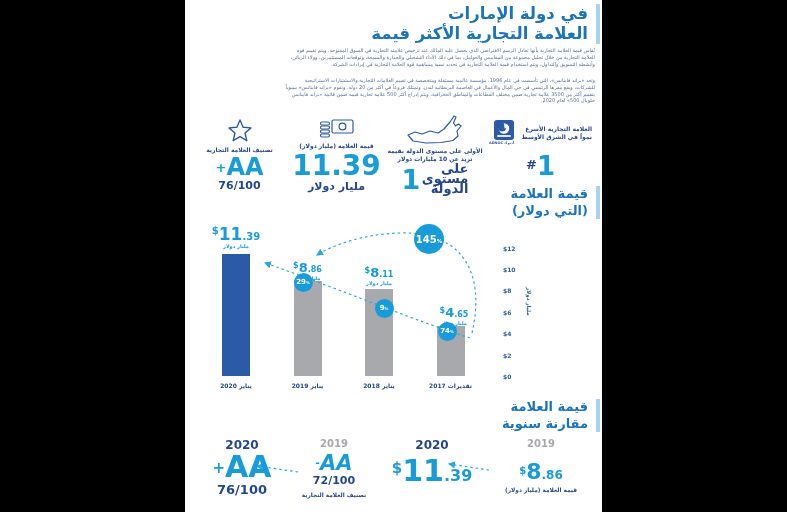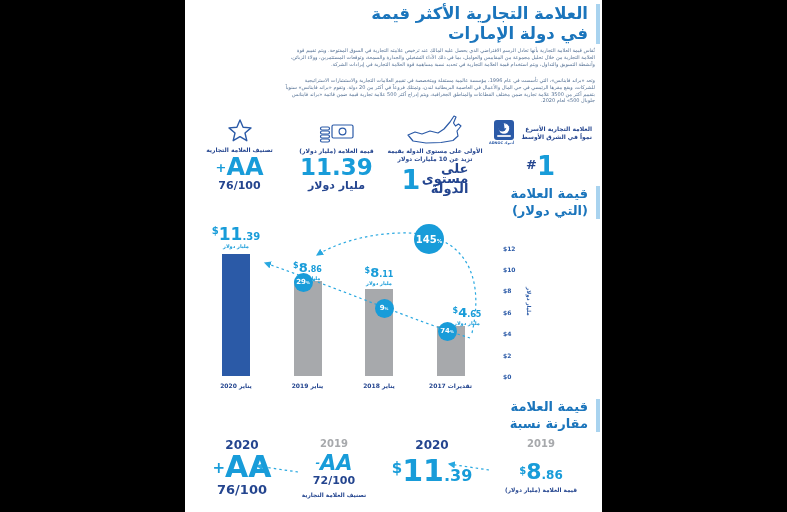--- a/index.html
+++ b/index.html
@@ -29,21 +29,21 @@
   .stat-col .icon-wrap{height:28px;display:flex;align-items:flex-end;justify-content:center;}
   .stat-label{font-size:6px;font-weight:bold;color:var(--navy);direction:rtl;line-height:7.5px;margin-top:3px;}
   .stat-big{color:var(--bright);font-weight:bold;line-height:1;}
   .col-rating{width:97px;}
   .col-value{width:97px;}
   .col-country{width:100px;}
   .col-region{width:111px;}
   .rating-val{font-size:24px;margin-top:2px;}
   .rating-val .pfx{font-size:13px;vertical-align:3px;}
   .rating-score{font-size:11px;font-weight:bold;color:var(--navy);}
-  .value-num{font-size:23px;margin-top:2px;}
+  .value-num{font-size:28px;margin-top:2px;}
   .value-unit{font-size:11px;font-weight:bold;color:var(--navy);}
   .country-row{display:flex;direction:rtl;align-items:center;gap:4px;margin-top:2px;}
   .country-unit{font-size:13px;font-weight:bold;color:var(--navy);text-align:right;line-height:10px;width:44px;}
   .country-num{font-size:27px;}
   .region-top{display:flex;direction:rtl;align-items:center;gap:6px;margin-top:4px;}
   .region-label{font-size:6px;font-weight:bold;color:var(--navy);text-align:right;line-height:7.5px;width:72px;}
   .region-rank{margin-top:6px;}
   .region-rank .hash{font-size:13px;font-weight:bold;color:var(--navy);vertical-align:6px;}
   .region-rank .num{font-size:26px;font-weight:bold;color:var(--bright);}
   .adnoc-txt{font-size:3.5px;font-weight:bold;color:var(--barblue);margin-top:1px;text-align:center;}
@@ -101,22 +101,22 @@
   #cmp-arrows{position:absolute;left:0;top:0;}
 
   svg{display:block;}
 </style>
 </head>
 <body>
 
 <div class="page" style="--accent:#a9d3ef;--titleblue:#1b75bc;--bright:#189cd9;--navy:#24458f;--barblue:#2b5aa7;--gray:#a7a9ac;">
 
   <div class="hd-block" id="title-block">
+    <div>في دولة الإمارات</div>
     <div>العلامة التجارية الأكثر قيمة</div>
-    <div>في دولة الإمارات</div>
   </div>
 
   <div id="intro">
     <p>تُقاس قيمة العلامة التجارية بأنها تعادل الرسم الافتراضي الذي يحصل عليه المالك عند ترخيص علامته التجارية في السوق المفتوحة. ويتم تقييم قوة العلامة التجارية من خلال تحليل مجموعة من المقاييس والعوامل، بما في ذلك الأداء التشغيلي والجدارة والسمعة، وتوقعات المستثمرين، وولاء الزبائن، وأنشطة التسويق والتداول، ويتم استخدام قيمة العلامة التجارية في تحديد نسبة مساهمة قوة العلامة التجارية في إيرادات الشركة.</p>
     <p>وتعد «براند فاينانس»، التي تأسست في عام 1996، مؤسسة عالمية مستقلة ومتخصصة في تقييم العلامات التجارية والاستشارات الاستراتيجية للشركات، ويقع مقرها الرئيسي في حي المال والأعمال في العاصمة البريطانية لندن، وتمتلك فروعاً في أكثر من 20 دولة. وتقوم «براند فاينانس» سنوياً بتقييم أكثر من 3500 علامة تجارية ضمن مختلف القطاعات والمناطق الجغرافية، ويتم إدراج أكثر 500 علامة تجارية قيمة ضمن قائمة «براند فاينانس جلوبال 500» لعام 2020.</p>
   </div>
 
   <div id="stats-row">
 
     <div class="stat-col col-rating">
@@ -199,21 +199,21 @@
   <div class="bar" style="left: 37px; top: 29.127px; height: 121.873px; background: rgb(43, 90, 167);"></div>
       <div class="bar-label hl" style="left: 11px; top: 1.127px; width: 80px;"><span class="cur">$</span><span class="int">11</span><span class="dec">.39</span><div class="bar-sub">مليار دولار</div></div>
       <div class="x-label" style="left: 16px; top: 157px; width: 70px;">يناير 2020</div>
       <div class="bar" style="left: 108.5px; top: 56.198px; height: 94.802px; background: rgb(167, 169, 172);"></div>
       <div class="bar-label" style="left: 82.5px; top: 34.198px; width: 80px;"><span class="cur">$</span><span class="int">8</span><span class="dec">.86</span><div class="bar-sub">مليار دولار</div></div>
       <div class="x-label" style="left: 87.5px; top: 157px; width: 70px;">يناير 2019</div>
       <div class="bar" style="left: 180px; top: 64.223px; height: 86.777px; background: rgb(167, 169, 172);"></div>
       <div class="bar-label" style="left: 154px; top: 39px; width: 80px;"><span class="cur">$</span><span class="int">8</span><span class="dec">.11</span><div class="bar-sub">مليار دولار</div></div>
       <div class="x-label" style="left: 159px; top: 157px; width: 70px;">يناير 2018</div>
       <div class="bar" style="left: 251.5px; top: 101.245px; height: 49.755px; background: rgb(167, 169, 172);"></div>
-      <div class="bar-label" style="left: 242px; top: 79.245px; width: 80px;"><span class="cur">$</span><span class="int">4</span><span class="dec">.65</span><div class="bar-sub">مليار دولار</div></div>
+      <div class="bar-label" style="left: 229px; top: 79.245px; width: 80px;"><span class="cur">$</span><span class="int">4</span><span class="dec">.65</span><div class="bar-sub">مليار دولار</div></div>
       <div class="x-label" style="left: 230.5px; top: 157px; width: 70px;">تقديرات 2017</div>
       <div class="y-tick" style="left: 318px; top: 19.6px;">$12</div>
       <div class="y-tick" style="left: 318px; top: 41px;">$10</div>
       <div class="y-tick" style="left: 318px; top: 62.4px;">$8</div>
       <div class="y-tick" style="left: 318px; top: 83.8px;">$6</div>
       <div class="y-tick" style="left: 318px; top: 105.2px;">$4</div>
       <div class="y-tick" style="left: 318px; top: 126.6px;">$2</div>
       <div class="y-tick" style="left: 318px; top: 148px;">$0</div>
       <div id="y-axis-title">مليار دولار</div>
       <div class="bubble lg" style="left: 229px; top: -1px; width: 30px; height: 30px;">
@@ -225,21 +225,21 @@
       <div class="bubble sm" style="left: 189.5px; top: 73.5px; width: 19px; height: 19px;">
         <span>9<span class="pct">%</span></span>
       </div>
       <div class="bubble sm" style="left: 252.5px; top: 96.5px; width: 19px; height: 19px;">
         <span>74<span class="pct">%</span></span>
       </div>
     </div>
 
   <div class="hd-block" id="cmp-heading">
     <div>قيمة العلامة</div>
-    <div>مقارنة نسبة</div>
+    <div>مقارنة سنوية</div>
   </div>
 
   <div id="comparison">
     <svg id="cmp-arrows" width="417" height="72">
       <path d="M113,34 L72,28" fill="none" stroke="#29a8e0" stroke-width="1.2" stroke-dasharray="2.5,3" marker-end="url(#arr)"></path>
       <path d="M304,32 L264,26" fill="none" stroke="#29a8e0" stroke-width="1.2" stroke-dasharray="2.5,3" marker-end="url(#arr)"></path>
     </svg>
 
     <div class="cmp-group" id="g-rating-2020">
       <div class="cmp-year-now">2020</div>

